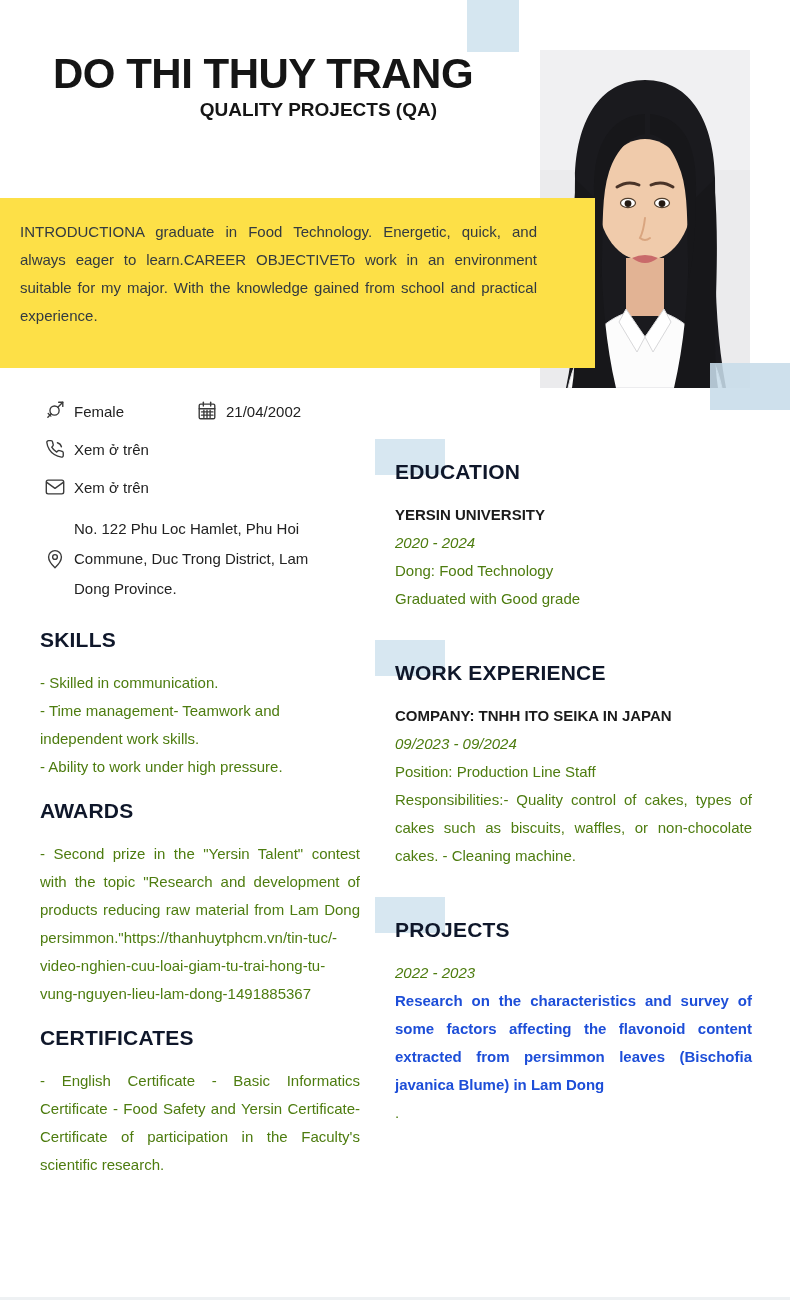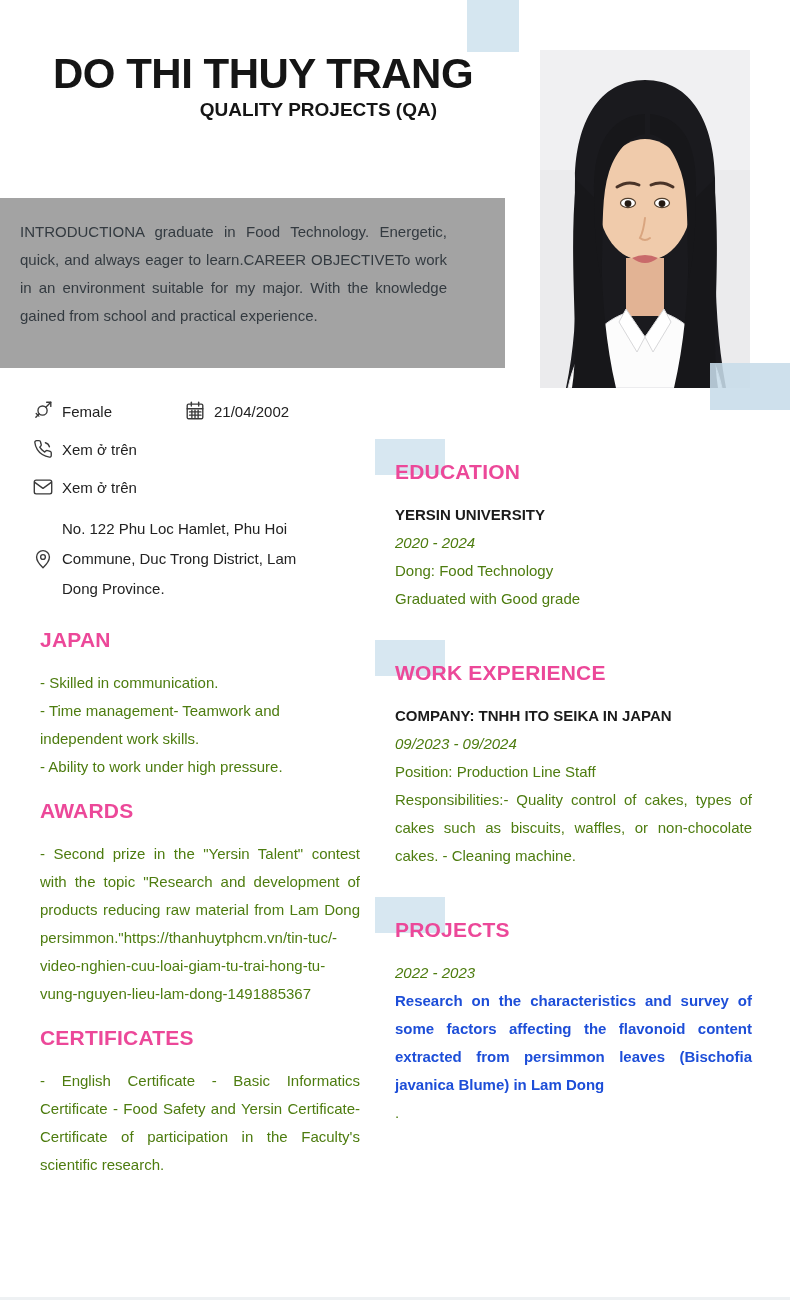--- a/index.html
+++ b/index.html
@@ -12,43 +12,43 @@
   #sq-top { left: 467px; top: 0; width: 52px; height: 52px; }
   #sq-photo { left: 710px; top: 363px; width: 80px; height: 47px; background: rgba(199,220,233,0.88); }
 
   
   #header { position: absolute; left: 53px; top: 56px; width: 384px; }
   #name { font-size: 42px; font-weight: 700; color: #151515; letter-spacing: -0.5px; white-space: nowrap; line-height: 36px; }
   #job-title { font-size: 19px; font-weight: 700; color: #151515; text-align: right; margin-top: 7px; }
 
   
   #intro {
-    position: absolute; left: 0; top: 198px; width: 505px; height: 170px;
-    background: #a3a3a3; padding: 20px 58px 0 20px;
+    position: absolute; left: 0; top: 198px; width: 595px; height: 170px;
+    background: #fde047; padding: 20px 58px 0 20px;
     font-size: 15px; line-height: 28px; text-align: justify; color: #333a40;
   }
 
   
   #photo { position: absolute; left: 540px; top: 50px; width: 210px; height: 338px; }
   #photo svg { display: block; width: 210px; height: 338px; }
 
   
-  #contact { position: absolute; left: 32px; top: 400px; width: 340px; font-size: 15px; color: #222; }
+  #contact { position: absolute; left: 44px; top: 400px; width: 340px; font-size: 15px; color: #222; }
   .crow { display: flex; align-items: center; margin-bottom: 16px; }
   .pair { display: flex; align-items: center; }
   .pair-fixed { width: 152px; }
   .cicon { width: 22px; height: 22px; flex: 0 0 22px; margin-right: 8px; }
   .cicon svg { width: 22px; height: 22px; display: block; }
   #address-row { align-items: center; margin-top: 10px; }
   #address-text { width: 240px; line-height: 30px; }
 
   
   #col-left { position: absolute; left: 40px; top: 628px; width: 320px; }
   #col-right { position: absolute; left: 395px; top: 460px; width: 357px; }
-  h2.sec-h { font-size: 21px; font-weight: 700; color: #ec4899; line-height: 24px; margin: 0 0 17px 0; letter-spacing: 0.2px; }
+  h2.sec-h { font-size: 21px; font-weight: 700; color: #0f172a; line-height: 24px; margin: 0 0 17px 0; letter-spacing: 0.2px; }
   .sec { margin-bottom: 18px; }
   .rsec { position: relative; margin-bottom: 48px; }
   .rsec::before { content: ""; position: absolute; left: -20px; top: -21px; width: 70px; height: 36px; background: #d7e7f1; z-index: 0; }
   .rsec > * { position: relative; z-index: 1; }
   .body-line, .body-par { font-size: 15px; line-height: 28px; color: #4d7c0f; }
   .body-par { text-align: justify; overflow-wrap: break-word; }
   .bold-line { font-weight: 700; color: #1b1b1b; }
   .italic-line { font-style: italic; }
   .proj-title { font-weight: 700; color: #1d4ed8; text-align: justify; }
 
@@ -162,21 +162,21 @@
           <path d="M12 21.5 C12 21.5 5 15 5 9.8 A7 7 0 1 1 19 9.8 C19 15 12 21.5 12 21.5 Z"></path>
           <circle cx="12" cy="9.8" r="2.6"></circle>
         </svg>
       </span>
       <span id="address-text">No. 122 Phu Loc Hamlet, Phu Hoi Commune, Duc Trong District, Lam Dong Province.</span>
     </div>
   </div>
 
   <div id="col-left">
     <div class="sec">
-      <h2 class="sec-h">JAPAN</h2>
+      <h2 class="sec-h">SKILLS</h2>
       <div class="body-line">-  Skilled in communication.</div>
       <div class="body-line">-  Time management-  Teamwork and independent work skills.</div>
       <div class="body-line">-  Ability to work under high pressure.</div>
     </div>
     <div class="sec">
       <h2 class="sec-h">AWARDS</h2>
       <p class="body-par">- Second prize in the "Yersin Talent" contest with the topic "Research and development of products reducing raw material from Lam Dong persimmon."https://thanhuytphcm.vn/tin-tuc/-video-nghien-cuu-loai-giam-tu-trai-hong-tu-vung-nguyen-lieu-lam-dong-1491885367</p>
     </div>
     <div class="sec">
       <h2 class="sec-h">CERTIFICATES</h2>

